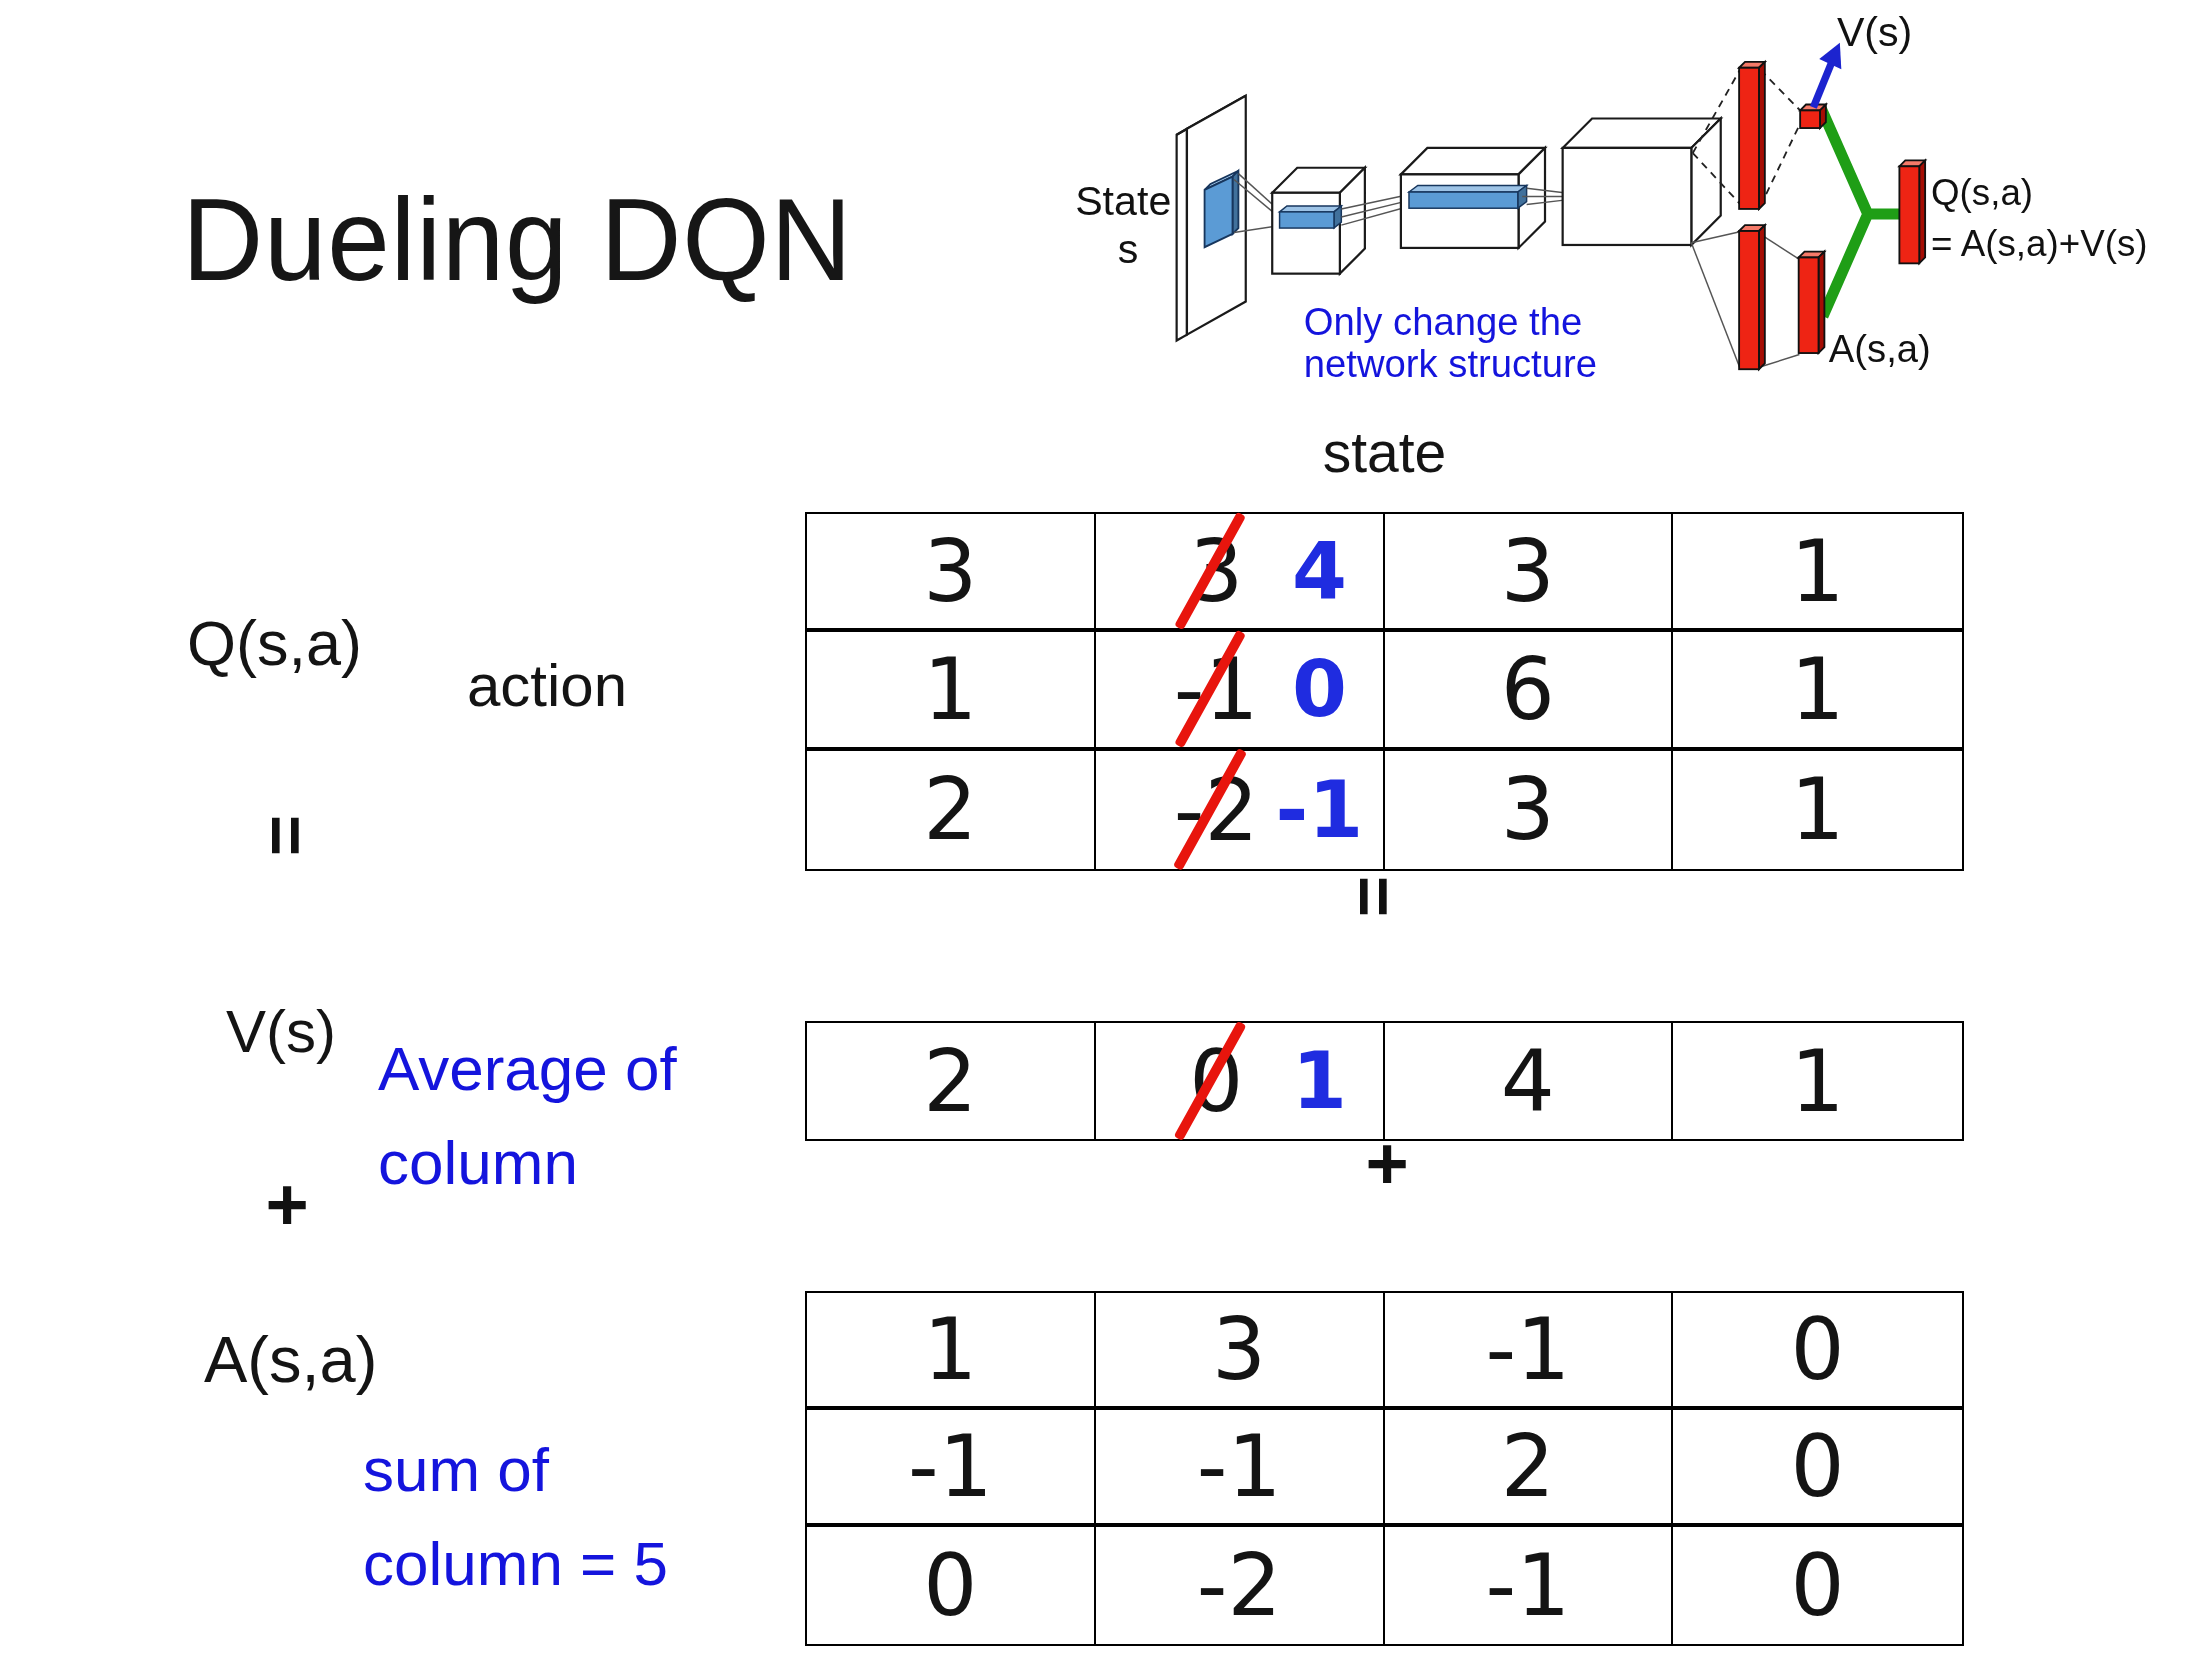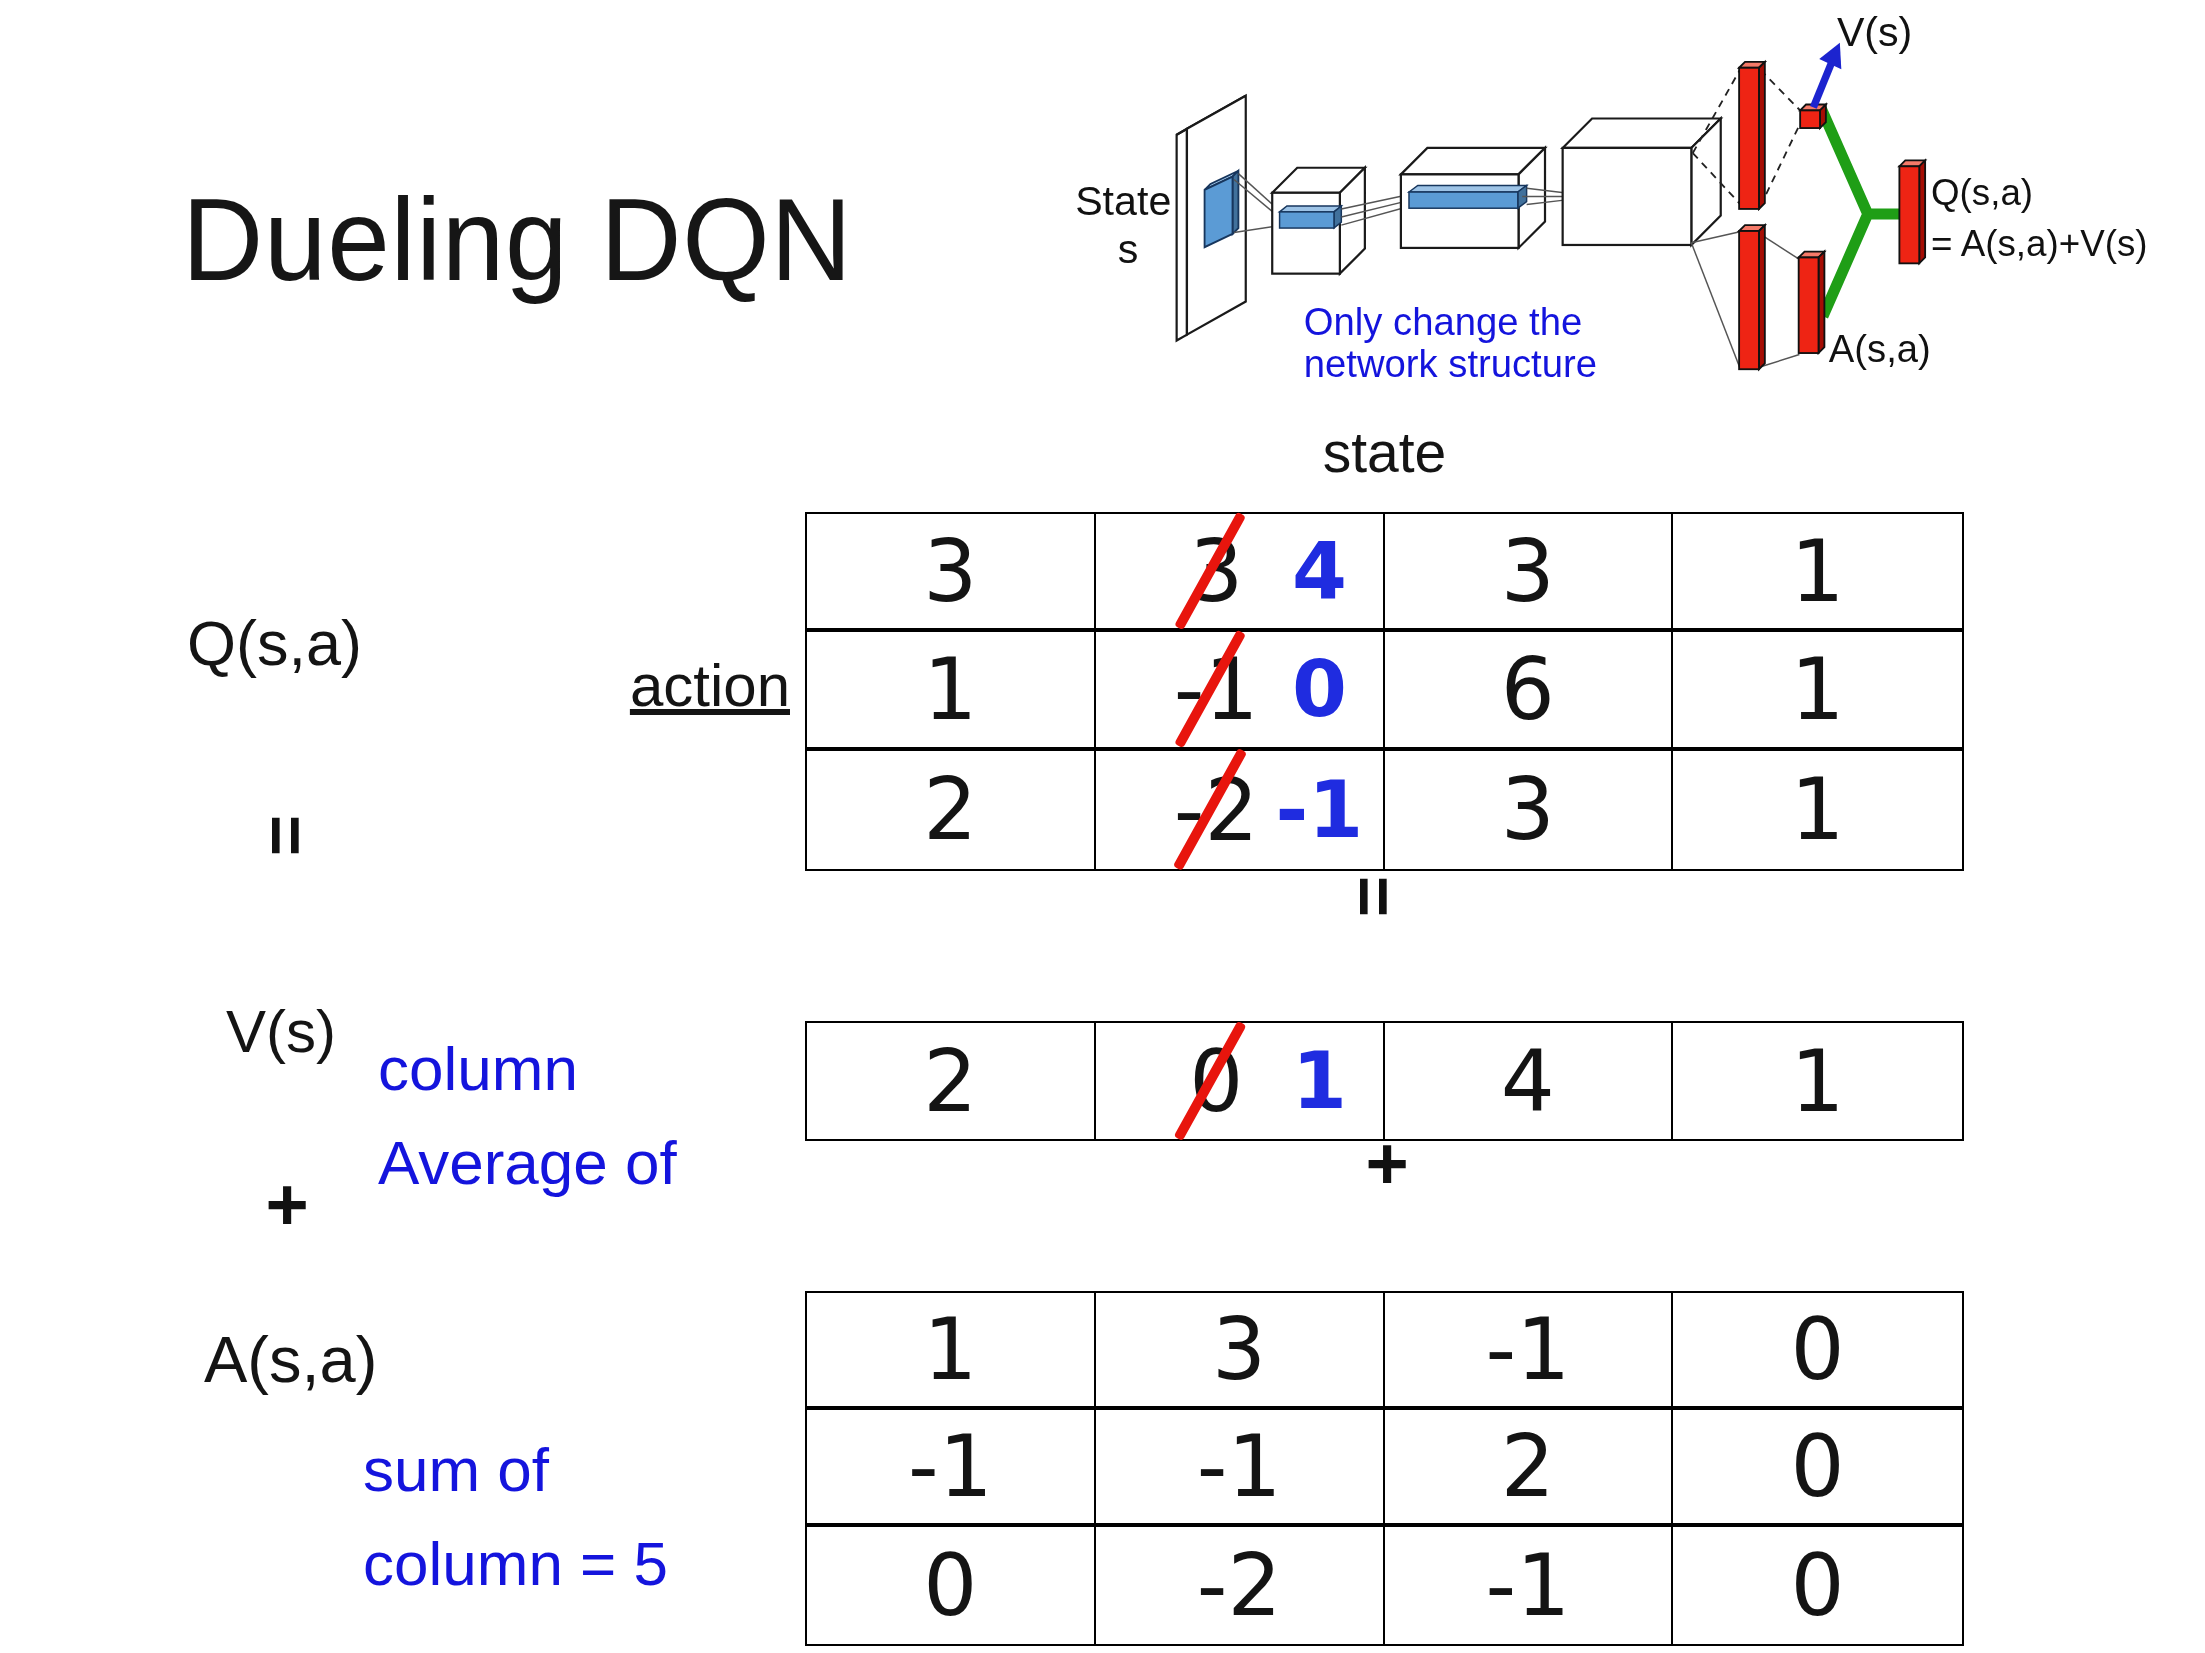--- a/index.html
+++ b/index.html
@@ -14,21 +14,21 @@
     left:182px; top:173px; font-size:116px; font-weight:400;
     color:#161616; letter-spacing:0.7px; transform:scaleX(0.97); transform-origin:left top;
   }
 
   
   #net { left:1059px; top:0; width:1147px; height:412px; }
 
   
   .biglabel { color:#141414; }
   #q-label      { left:187px;  top:607px;  font-size:63px; }
-  #action-label { left:467px;  top:651px;  width:323px; text-align:right; font-size:60px;text-decoration:underline; }
+  #action-label { left:467px;  top:651px;  width:323px; font-size:60px; }
   #state-label  { left:805px; top:419px;  width:1159px; text-align:center; font-size:57px; }
   #v-label      { left:226px;  top:997px; font-size:60px; }
   #a-label      { left:204px;  top:1322px; font-size:65px; }
 
   .note { color:#1414dd; font-size:62px; line-height:94px; }
   #avg-note { left:378px; top:1022px; }
   #sum-note { left:363px; top:1423px; }
 
   .vEq { display:flex; align-items:center; justify-content:center; width:118px; height:103px; }
   .vEq span { display:block; transform:rotate(90deg); font-size:71px; font-weight:600; color:#111; }
@@ -200,22 +200,22 @@
     <text x="1773" y="512" font-size="52" fill="#1414dd">network structure</text>
   </svg>
 
   <div class="abs biglabel" id="q-label">Q(s,a)</div>
   <div class="abs biglabel" id="action-label">action</div>
   <div class="abs biglabel" id="state-label">state</div>
   <div class="abs biglabel" id="v-label">V(s)</div>
   <div class="abs biglabel" id="a-label">A(s,a)</div>
 
   <div class="abs note" id="avg-note">
+    <div>Average of</div>
     <div>column</div>
-    <div>Average of</div>
   </div>
   <div class="abs note" id="sum-note">
     <div>sum of</div>
     <div>column = 5</div>
   </div>
 
   <div class="abs vEq" id="eq-left">
     <span>=</span>
   </div>
   <div class="abs vEq" id="eq-center">

